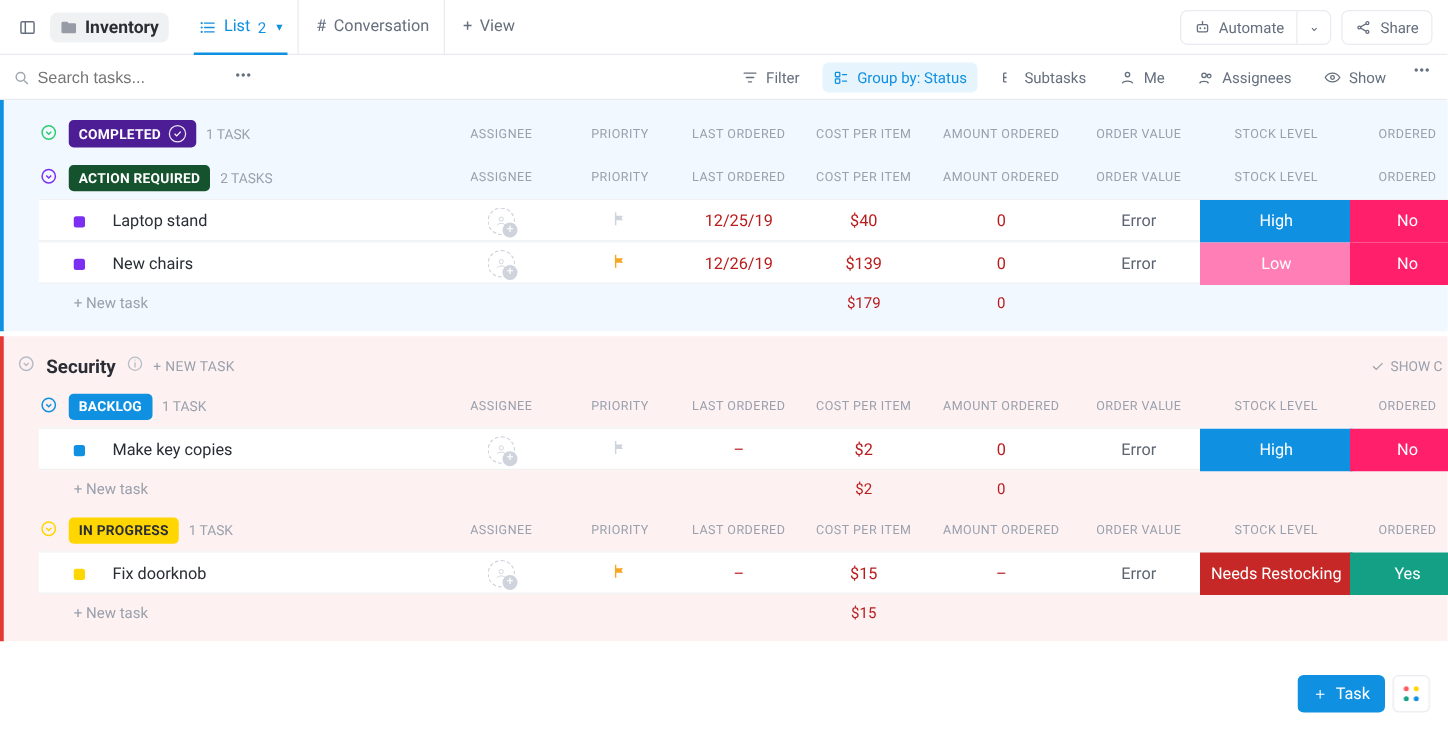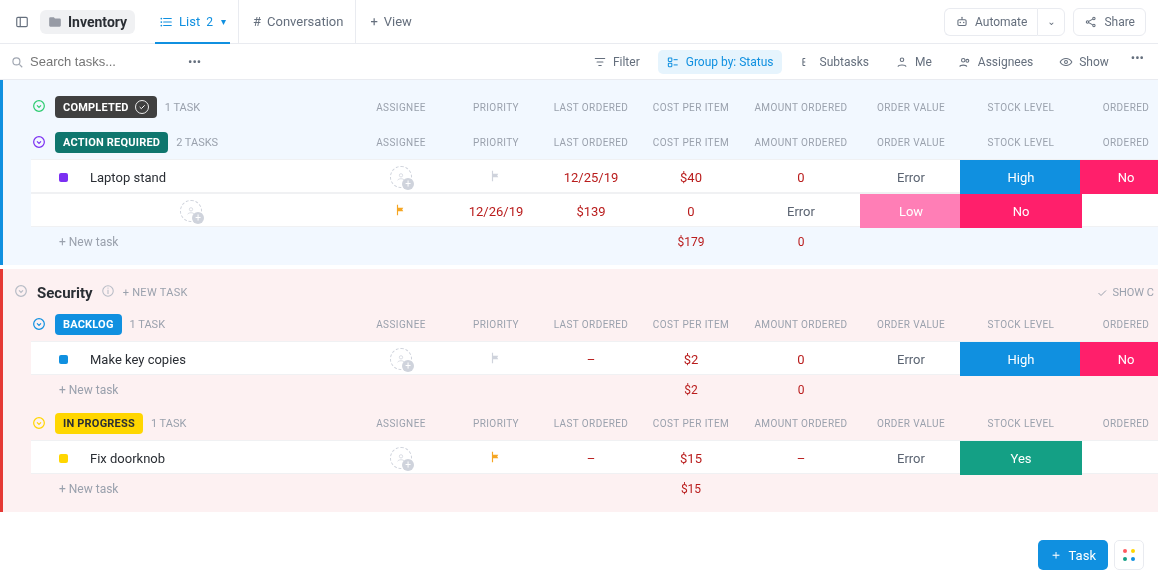--- a/index.html
+++ b/index.html
@@ -289,21 +289,21 @@
     <div class="section bg-blue">
     <div class="group">
       <div class="group-header">
         <div class="left">
           <span style="color:#2ecc71">
     <svg width="16" height="16" viewBox="0 0 24 24">
                 <circle cx="12" cy="12" r="8" fill="none" stroke="currentColor" stroke-width="1.8"></circle>
                 <path d="M9 11l3 3 3-3" fill="none" stroke="currentColor" stroke-width="1.8"></path>
               </svg>
   </span>
-          <span class="status-pill" style="background:#404040;color:#fff">
+          <span class="status-pill" style="background:#4c1d95;color:#fff">
             COMPLETED<span class="pill-icon">
                 <svg width="8" height="8" viewBox="0 0 24 24">
                   <path d="M5 12l5 5L20 7" fill="none" stroke="#fff" stroke-width="3"></path>
                 </svg>
               </span>
           </span>
           <span class="task-count">1 TASK</span>
         </div>
 
     <div class="col">ASSIGNEE</div>
@@ -320,21 +320,21 @@
       </div>
     <div class="group">
       <div class="group-header">
         <div class="left">
           <span style="color:#7b2ff2">
     <svg width="16" height="16" viewBox="0 0 24 24">
                 <circle cx="12" cy="12" r="8" fill="none" stroke="currentColor" stroke-width="1.8"></circle>
                 <path d="M9 11l3 3 3-3" fill="none" stroke="currentColor" stroke-width="1.8"></path>
               </svg>
   </span>
-          <span class="status-pill" style="background:#0f766e;color:#fff">
+          <span class="status-pill" style="background:#14532d;color:#fff">
             ACTION REQUIRED
           </span>
           <span class="task-count">2 TASKS</span>
         </div>
 
     <div class="col">ASSIGNEE</div>
     <div class="col">PRIORITY</div>
     <div class="col">LAST ORDERED</div>
     <div class="col">COST PER ITEM</div>
     <div class="col">AMOUNT ORDERED</div>
@@ -364,20 +364,24 @@
   </span></div>
           <div class="cell">12/25/19</div>
           <div class="cell">$40</div>
           <div class="cell">0</div>
           <div class="cell muted">Error</div>
           <div class="tag" style="background:#1090e0">High</div>
           <div class="tag" style="background:#ff1f6b">No</div>
           <div></div>
         </div>
         <div class="row">
+          <div class="name-cell">
+            <span class="status-dot" style="background:#7b2ff2"></span>
+            <span>New chairs</span>
+          </div>
           <div class="cell">
             <span class="assignee-avatar">
               <svg width="10" height="10" viewBox="0 0 24 24">
                   <circle cx="12" cy="8" r="4" fill="none" stroke="currentColor" stroke-width="1.8"></circle>
                   <path d="M4 20c1.5-5 14.5-5 16 0" fill="none" stroke="currentColor" stroke-width="1.8"></path>
                 </svg>
             </span>
           </div>
           <div class="cell"><span class="flag orange">
     <svg width="14" height="14" viewBox="0 0 24 24">
@@ -539,20 +543,21 @@
           </div>
           <div class="cell"><span class="flag orange">
     <svg width="14" height="14" viewBox="0 0 24 24">
                   <path fill="currentColor" d="M5 3v18h2v-7h9l-2-3 2-3H7V3z"></path>
                 </svg>
   </span></div>
           <div class="cell">–</div>
           <div class="cell">$15</div>
           <div class="cell">–</div>
           <div class="cell muted">Error</div>
+          <div class="tag" style="background:#c62828">Needs Restocking</div>
           <div class="tag" style="background:#14a085">Yes</div>
           <div></div>
         </div>
         </div>
       <div class="totals">
         <div class="new-task">+ New task</div>
         <div></div>
           <div></div>
           <div></div>
         <div class="cell">$15</div>

